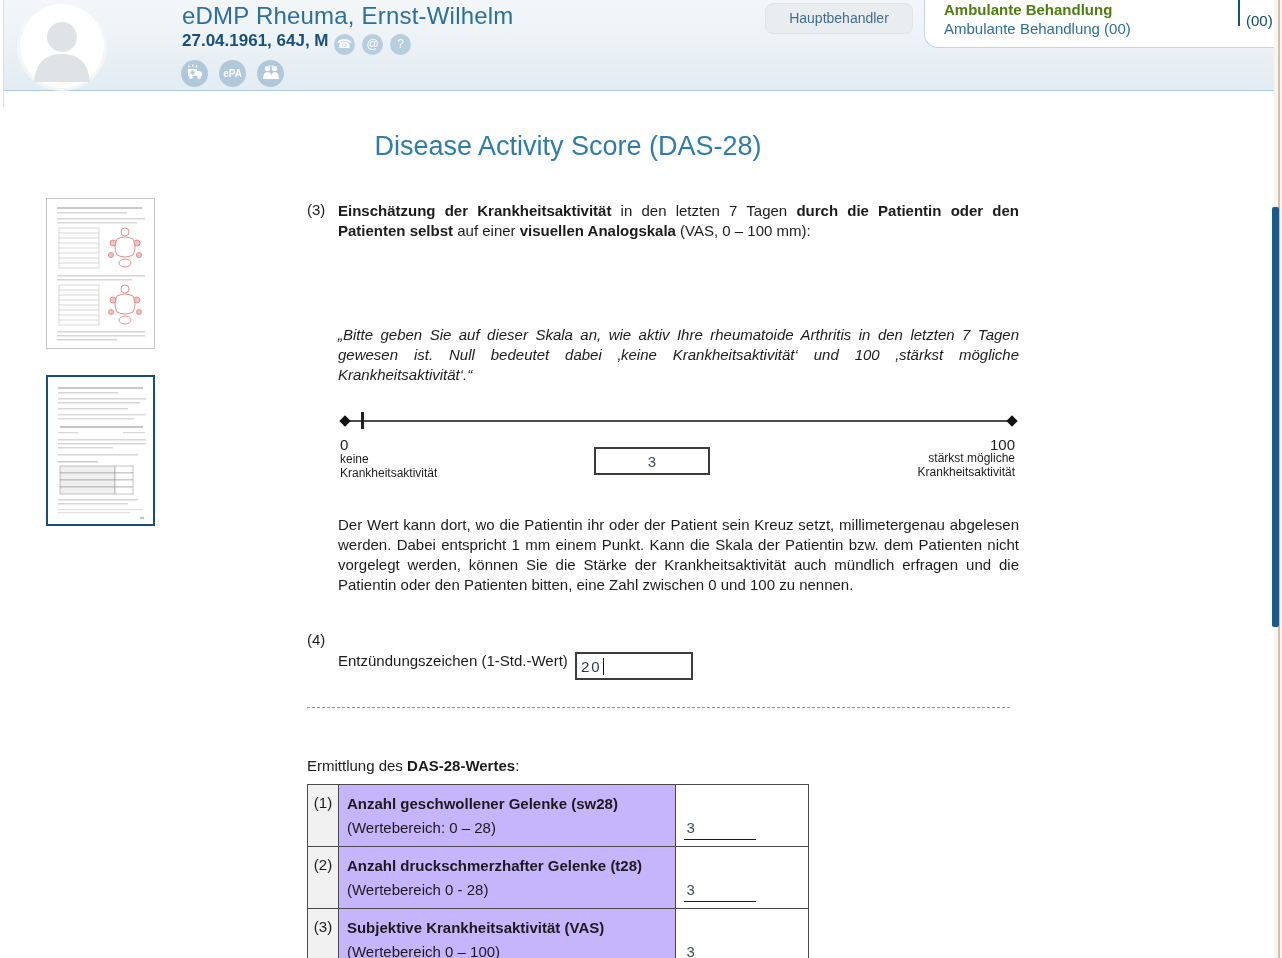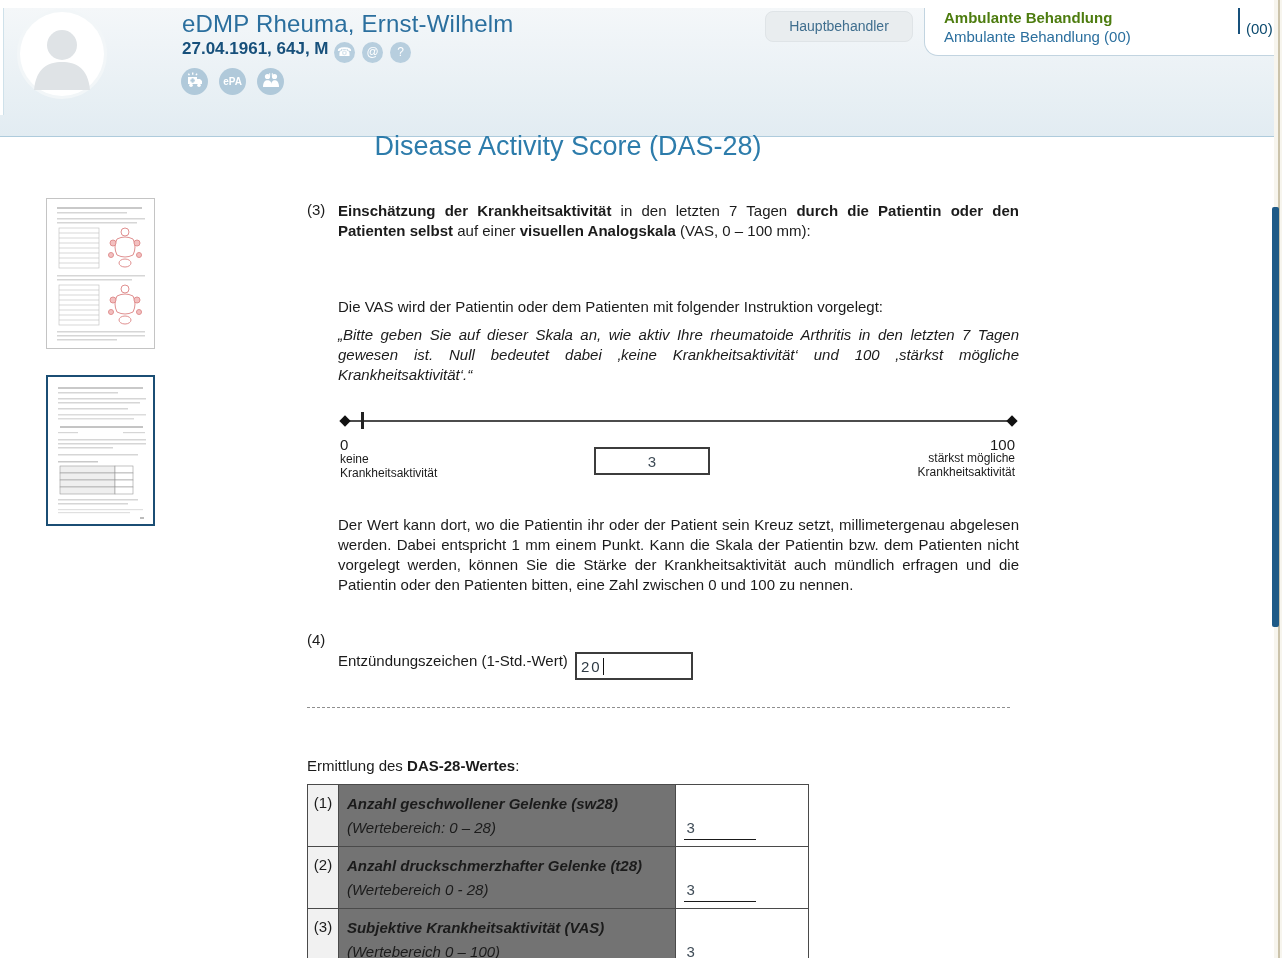--- a/index.html
+++ b/index.html
@@ -3,24 +3,23 @@
 <meta charset="utf-8">
 <style>
   * { margin:0; padding:0; box-sizing:border-box; }
   html,body { background:#ffffff; }
   .page {
     position:relative; width:1282px; height:958px; overflow:hidden;
     background:#ffffff; font-family:"Liberation Sans", sans-serif; color:#1b1b1b;
   }
   
   .header {
-    position:absolute; left:0; top:0; width:1274px; height:129px;
+    position:absolute; left:0; top:0; width:1274px; height:91px;
     background:linear-gradient(#f4f7f9, #e2ecf2);
     border-bottom:1px solid #aecbdc;
-    margin-top:8px;
   }
   .header-left-strip { position:absolute; left:0; top:0; width:4px; height:107px; background:#ffffff; border-right:1px solid #cfe1ea; }
   .avatar {
     position:absolute; left:20px; top:4px; width:84px; height:84px; border-radius:50%;
     background:#ffffff; box-shadow:0 0 0 3px #f2f6f8;
   }
   .patient-name { position:absolute; left:182px; top:2px; font-size:24px; color:#2b6f9e; letter-spacing:0.2px; }
   .patient-meta { position:absolute; left:182px; top:31px; font-size:17px; font-weight:bold; color:#17507b; }
   .mini-icon {
     position:absolute; top:34px; width:21px; height:21px; border-radius:50%;
@@ -75,21 +74,21 @@
     border:2px solid #3c3c3c; background:#ffffff; font-size:15px; color:#2e3a44;
     line-height:25px; padding-left:4px; letter-spacing:2px; cursor:text;
   }
   .caret { display:inline-block; width:1px; height:17px; background:#111; vertical-align:-3px; margin-left:1px; }
   .dashed-divider { position:absolute; left:307px; top:707px; width:703px; border-top:1px dashed #8f8f8f; }
   .calc-heading { position:absolute; left:307px; top:757px; font-size:15px; }
   
   .calc-table { position:absolute; left:307px; top:784px; width:502px; border-collapse:collapse; font-size:15px; }
   .calc-table td { border:1px solid #4a4a4a; vertical-align:top; }
   .td-num { width:31px; background:#f1f1f1; text-align:center; padding-top:9px; }
-  .td-label { width:338px; background:#737373; padding:7px 6px 6px 8px; line-height:24px;font-style:italic; }
+  .td-label { width:338px; background:#c4b5fd; padding:7px 6px 6px 8px; line-height:24px; }
   .td-value { width:133px; background:#ffffff; position:relative; height:50px; }
   .val-wrap { position:absolute; left:8px; bottom:6px; }
   .val-line { display:inline-block; width:72px; border-bottom:1.5px solid #1a1a1a; padding:0 0 3px 2px; color:#3f4c57; }
   .range-line { font-weight:normal; }
 </style>
 </head>
 <body>
 
 <div class="page">
 
@@ -239,21 +238,20 @@
       <rect x="10" y="135" width="72" height="1.2" fill="#e0e0e0"></rect>
       <rect x="92" y="140" width="4" height="2" fill="#bcbcbc"></rect>
     </svg>
   </div>
 
   <div class="doc-title">Disease Activity Score (DAS-28)</div>
 
   <div class="num-label" style="top:201px;">(3)</div>
   <div class="body-block" style="top:201px;"><b>Einschätzung der Krankheitsaktivität</b><span> in den letzten 7 Tagen </span><b>durch die Patientin oder den Patienten selbst</b><span> auf einer </span><b>visuellen Analogskala</b><span> (VAS, 0 – 100 mm):</span></div>
 
-  <div class="body-block" style="top:297px;">Die VAS wird der Patientin oder dem Patienten mit folgender Instruktion vorgelegt:</div>
   <div class="body-block italic" style="top:325px;">„Bitte geben Sie auf dieser Skala an, wie aktiv Ihre rheumatoide Arthritis in den letzten 7 Tagen gewesen ist. Null bedeutet dabei ‚keine Krankheitsaktivität‘ und 100 ‚stärkst mögliche Krankheitsaktivität‘.“</div>
 
   <div class="vas-line"></div>
   <div class="vas-diamond" style="left:341px;"></div>
   <div class="vas-diamond" style="left:1008px;"></div>
   <div class="vas-tick"></div>
   <div class="vas-num" style="left:340px; top:436px;">0</div>
   <div class="vas-small" style="left:340px; top:452px;">
     <span>keine</span><br>
     <span>Krankheitsaktivität</span>

